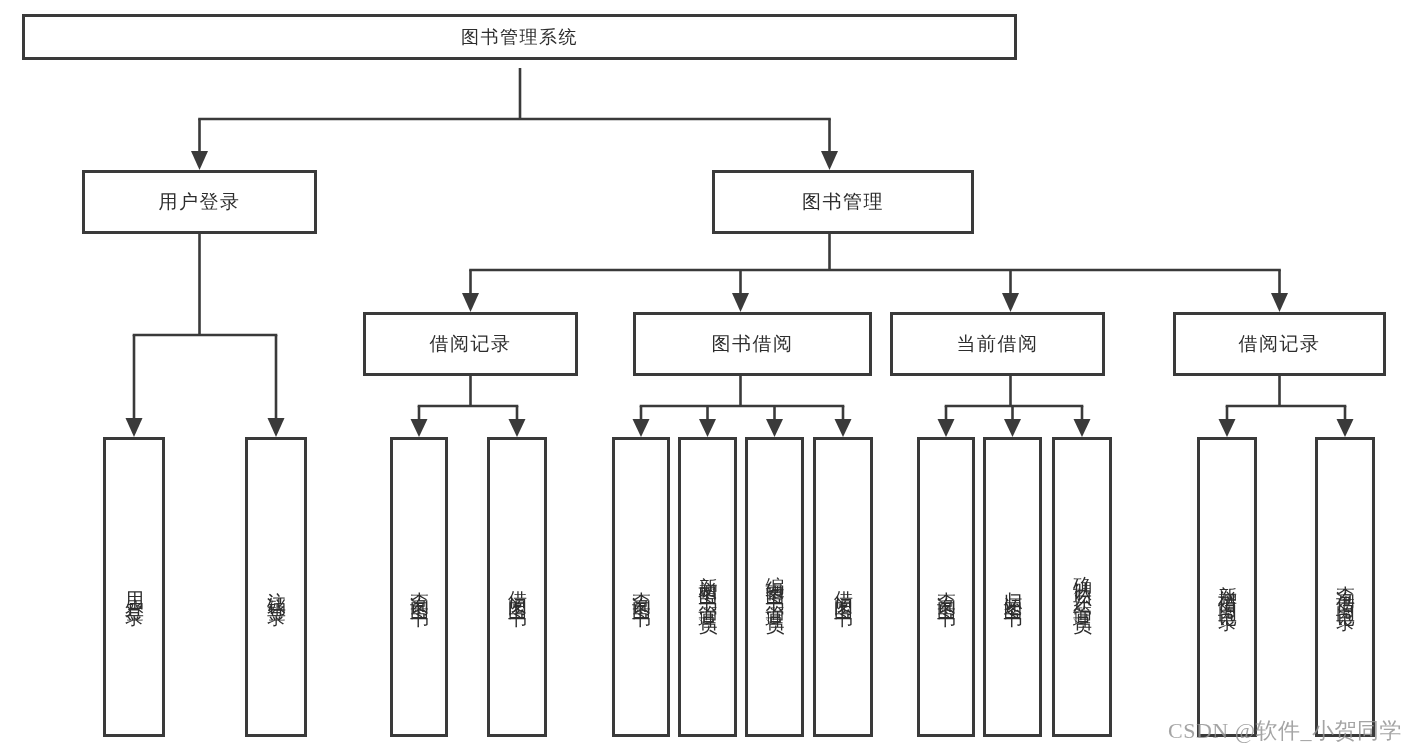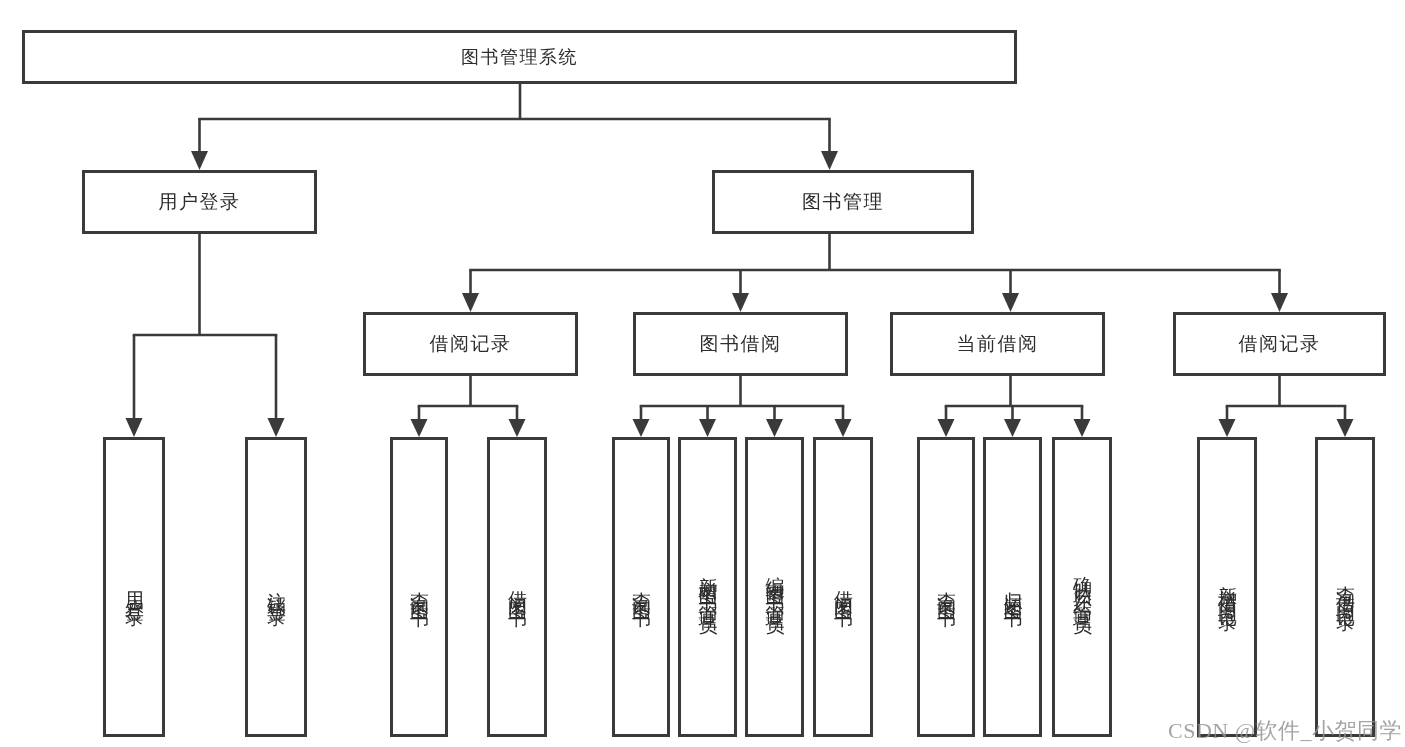--- a/index.html
+++ b/index.html
@@ -136,35 +136,35 @@
     <g stroke="#3a3a3a" stroke-width="2.6" fill="#3a3a3a">
       <line x1="1279.5" y1="376" x2="1279.5" y2="406"></line>
       <line x1="1225.7" y1="406" x2="1346.3" y2="406"></line>
       <line x1="1227" y1="406" x2="1227" y2="421"></line>
       <polygon stroke="none" points="1218.5,419 1235.5,419 1227,437"></polygon>
       <line x1="1345" y1="406" x2="1345" y2="421"></line>
       <polygon stroke="none" points="1336.5,419 1353.5,419 1345,437"></polygon>
     </g>
   </svg>
 
-  <div class="node h root" style="left:22px; top:14px; width:995px; height:54px;margin-top:16px;">
+  <div class="node h root" style="left:22px; top:14px; width:995px; height:46px;">
     <span>图书管理系统</span>
   </div>
 
   <div class="node h" style="left:82px; top:170px; width:235px; height:64px;">
     <span>用户登录</span>
   </div>
   <div class="node h" style="left:712px; top:170px; width:262px; height:64px;">
     <span>图书管理</span>
   </div>
 
   <div class="node h" style="left:363px; top:312px; width:215px; height:64px;">
     <span>借阅记录</span>
   </div>
-  <div class="node h" style="left:633px; top:312px; width:215px; height:64px;">
+  <div class="node h" style="left:633px; top:312px; width:239px; height:64px;">
     <span>图书借阅</span>
   </div>
   <div class="node h" style="left:890px; top:312px; width:215px; height:64px;">
     <span>当前借阅</span>
   </div>
   <div class="node h" style="left:1173px; top:312px; width:213px; height:64px;">
     <span>借阅记录</span>
   </div>
 
   <div class="node v" style="left:103px; top:437px; width:62px; height:300px;">

